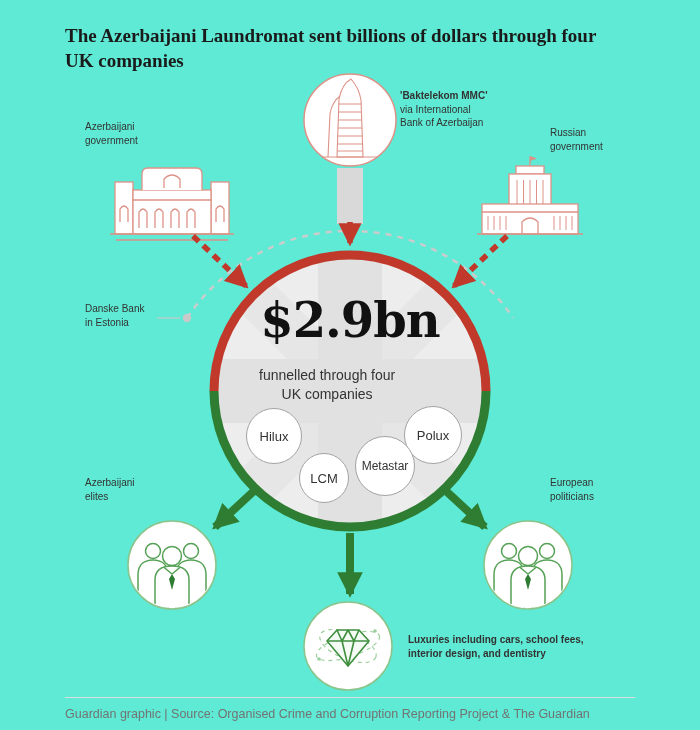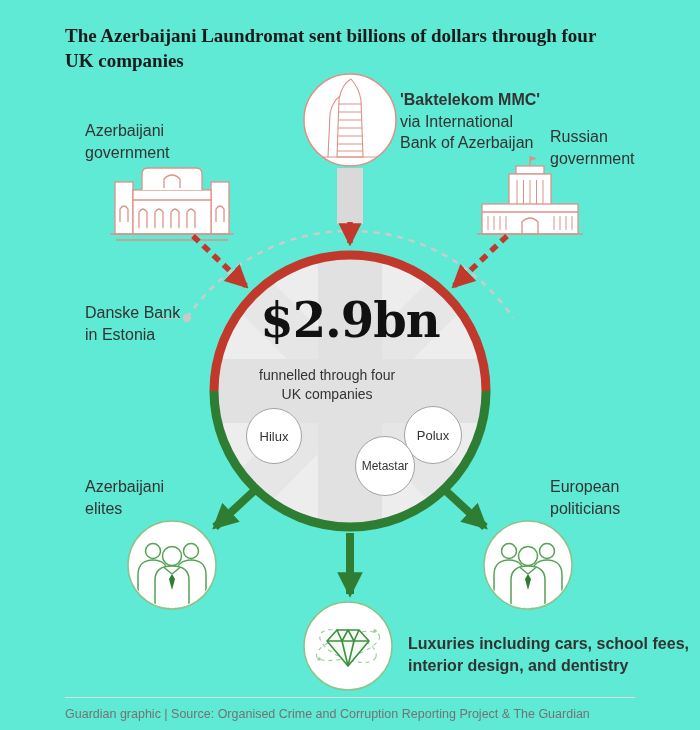--- a/index.html
+++ b/index.html
@@ -8,21 +8,21 @@
     font-family:"Liberation Sans",sans-serif;
   }
   .gfx{position:absolute;left:0;top:0;z-index:1;}
   .txt{position:absolute;z-index:3;}
   .title{
     left:65px;top:10px;width:580px;
     font-family:"Liberation Serif",serif;font-weight:bold;font-size:19px;
     line-height:1.35;color:#1a1a1a;
   }
   .title span{display:block;white-space:nowrap;}
-  .lbl{font-size:16px;line-height:1.35;color:#333;}
+  .lbl{font-size:10px;line-height:1.35;color:#333;}
   .lbl span{display:block;white-space:nowrap;}
   .lbl .b{font-weight:bold;}
   .lbl-azgov{left:85px;top:120px;}
   .lbl-bak{left:400px;top:89px;}
   .lbl-rugov{left:550px;top:126px;}
   .lbl-danske{left:85px;top:302px;}
   .lbl-elites{left:85px;top:476px;}
   .lbl-pol{left:550px;top:476px;}
   .lbl-lux{left:408px;top:633px;font-weight:bold;}
   .amount{
@@ -216,20 +216,21 @@
 
   <div class="txt amount">$2.9bn</div>
 
   <div class="txt caption">
     <span>funnelled through four</span>
     <span>UK companies</span>
   </div>
 
   <div class="bubble bub-hilux">Hilux</div>
   <div class="bubble bub-polux">Polux</div>
+  <div class="bubble bub-lcm">LCM</div>
   <div class="bubble bub-metastar">Metastar</div>
 
   <div class="txt lbl lbl-elites">
     <span>Azerbaijani</span>
     <span>elites</span>
   </div>
 
   <div class="txt lbl lbl-pol">
     <span>European</span>
     <span>politicians</span>

